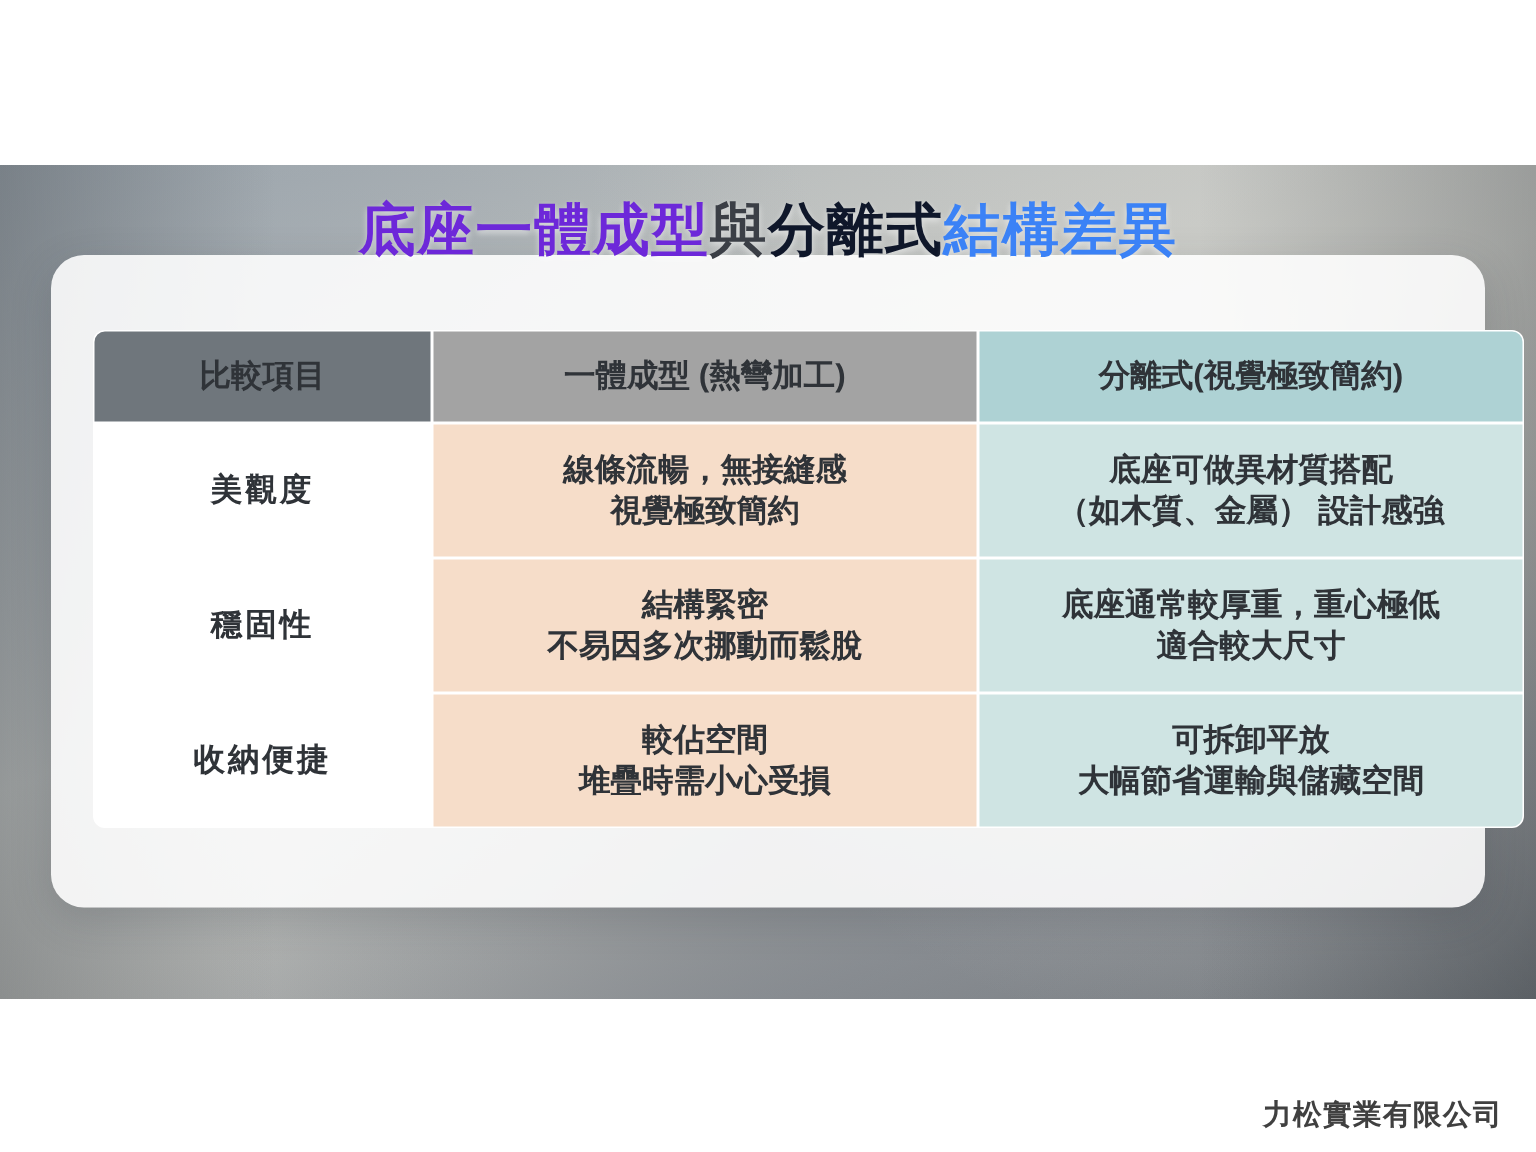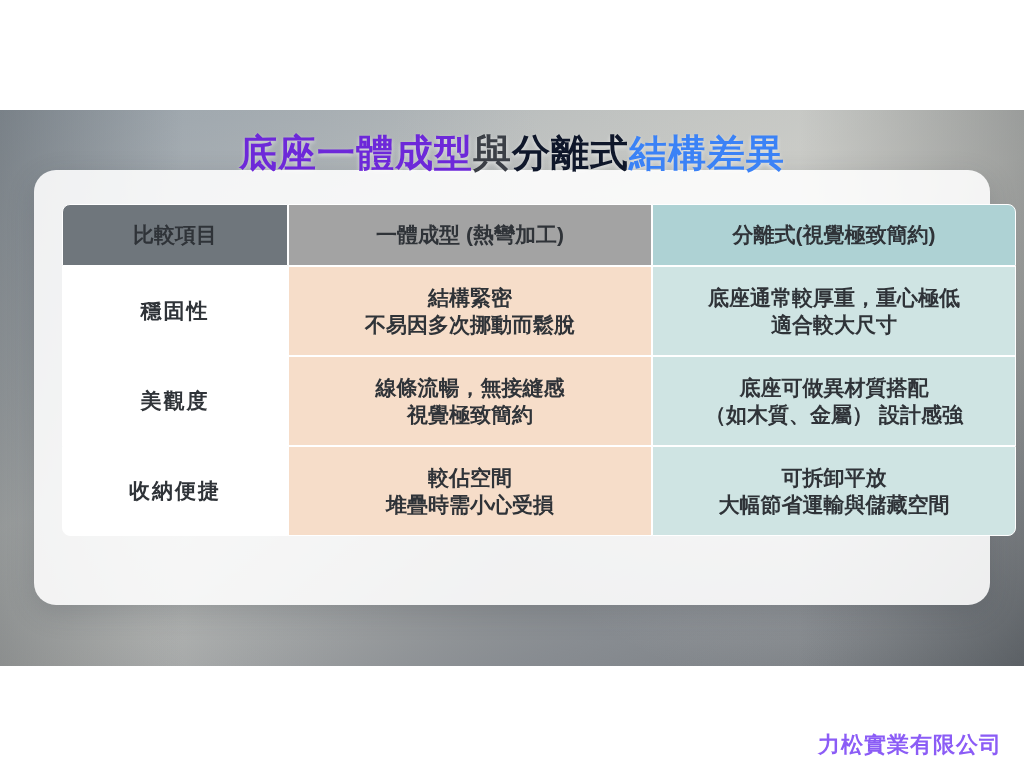--- a/index.html
+++ b/index.html
@@ -77,21 +77,21 @@
     font-weight: bold;
     letter-spacing: 1px;
     z-index: 6;
     white-space: nowrap;
     text-shadow: 0 2px 4px rgba(255,255,255,0.55);
   }
 
   table.cmp {
     position: absolute;
     left: 62px;
-    top: 204px;
+    top: 220px;
     width: 900px;
     border-collapse: separate;
     border-spacing: 0;
     z-index: 7;
     table-layout: fixed;
   }
   table.cmp th, table.cmp td {
     border: 1px solid #ffffff;
     text-align: center;
     vertical-align: middle;
@@ -140,22 +140,22 @@
     font-weight: bold;
     height: 76px;
   }
   tr:last-child td.c-item { border-bottom-left-radius: 8px; }
   tr:last-child td.c-split { border-bottom-right-radius: 8px; }
 
   .footer {
     position: absolute;
     right: 22px;
     top: 730px;
-    font-size: 22px;
-    color: #8b5cf6;
+    font-size: 19px;
+    color: #404040;
     font-weight: bold;
     letter-spacing: 1px;
     z-index: 8;
   }
 </style>
 </head>
 <body>
 
 <div class="slide">
 
@@ -170,30 +170,30 @@
   <table class="cmp">
     <thead>
       <tr>
         <th class="h-item">比較項目</th>
         <th class="h-mono">一體成型 (熱彎加工)</th>
         <th class="h-split">分離式(視覺極致簡約)</th>
       </tr>
     </thead>
     <tbody>
       <tr>
+        <td class="c-item">美觀度</td>
+        <td class="c-mono">線條流暢，無接縫感<br>視覺極致簡約</td>
+        <td class="c-split">底座可做異材質搭配<br>（如木質、金屬） 設計感強</td>
+      </tr>
+      <tr>
         <td class="c-item">穩固性</td>
         <td class="c-mono">結構緊密<br>不易因多次挪動而鬆脫</td>
         <td class="c-split">底座通常較厚重，重心極低<br>適合較大尺寸</td>
       </tr>
       <tr>
-        <td class="c-item">美觀度</td>
-        <td class="c-mono">線條流暢，無接縫感<br>視覺極致簡約</td>
-        <td class="c-split">底座可做異材質搭配<br>（如木質、金屬） 設計感強</td>
-      </tr>
-      <tr>
         <td class="c-item">收納便捷</td>
         <td class="c-mono">較佔空間<br>堆疊時需小心受損</td>
         <td class="c-split">可拆卸平放<br>大幅節省運輸與儲藏空間</td>
       </tr>
     </tbody>
   </table>
 
   <div class="footer">力松實業有限公司</div>
 
 </div>

